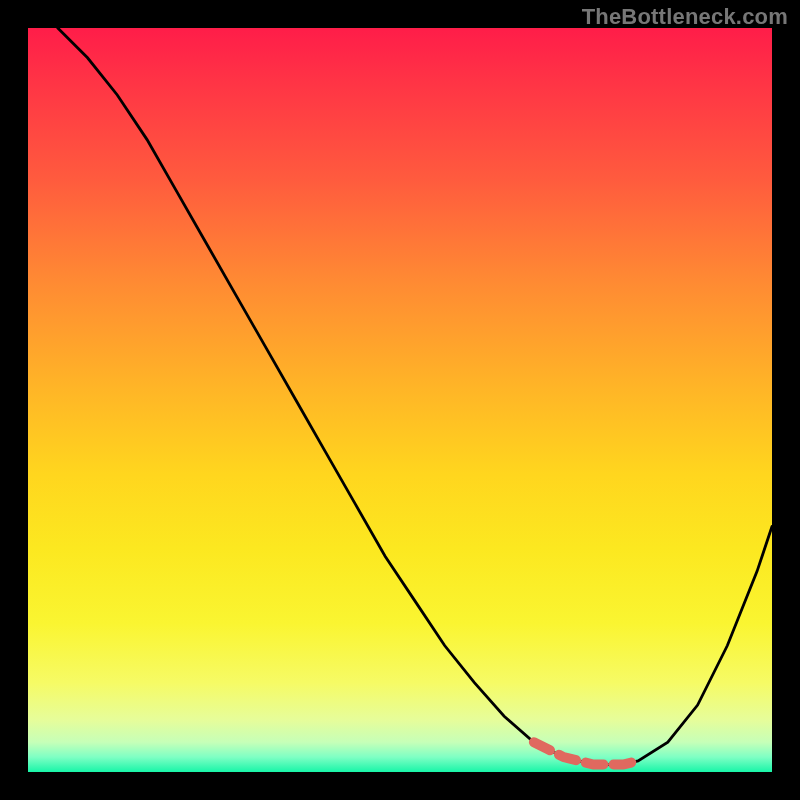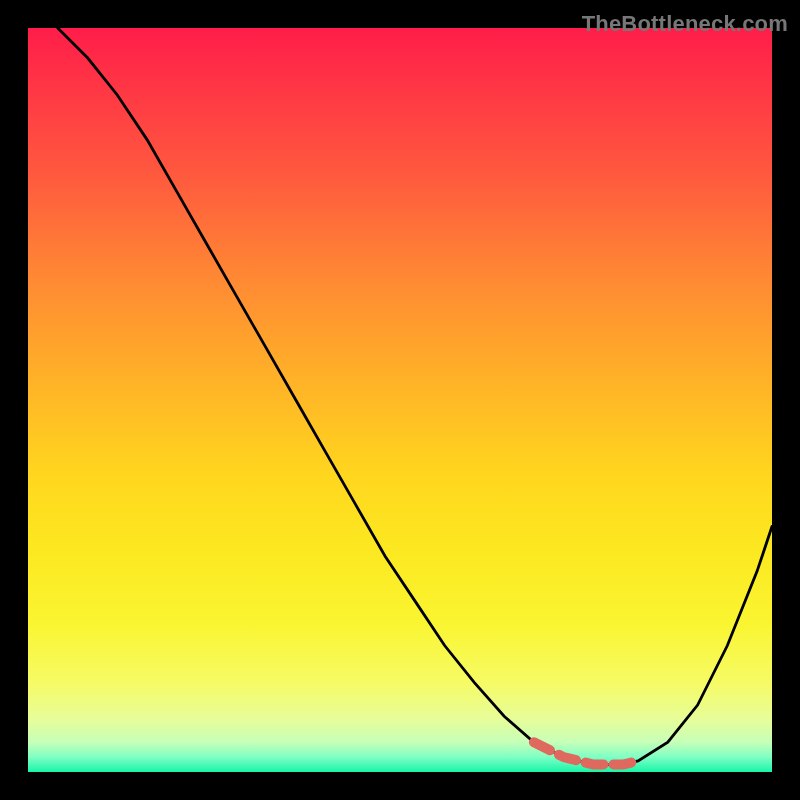--- a/index.html
+++ b/index.html
@@ -5,21 +5,21 @@
   * { margin: 0; padding: 0; box-sizing: border-box; }
   html, body { width: 800px; height: 800px; overflow: hidden; background: #000; }
   .frame {
     position: relative;
     width: 800px;
     height: 800px;
     background: #000;
   }
   .watermark {
     position: absolute;
-    top: 11px;
+    top: 4px;
     right: 12px;
     font-family: Arial, Helvetica, sans-serif;
     font-size: 22px;
     font-weight: bold;
     color: #777;
     letter-spacing: 0.2px;
     z-index: 5;
   }
   .plot {
     position: absolute;

